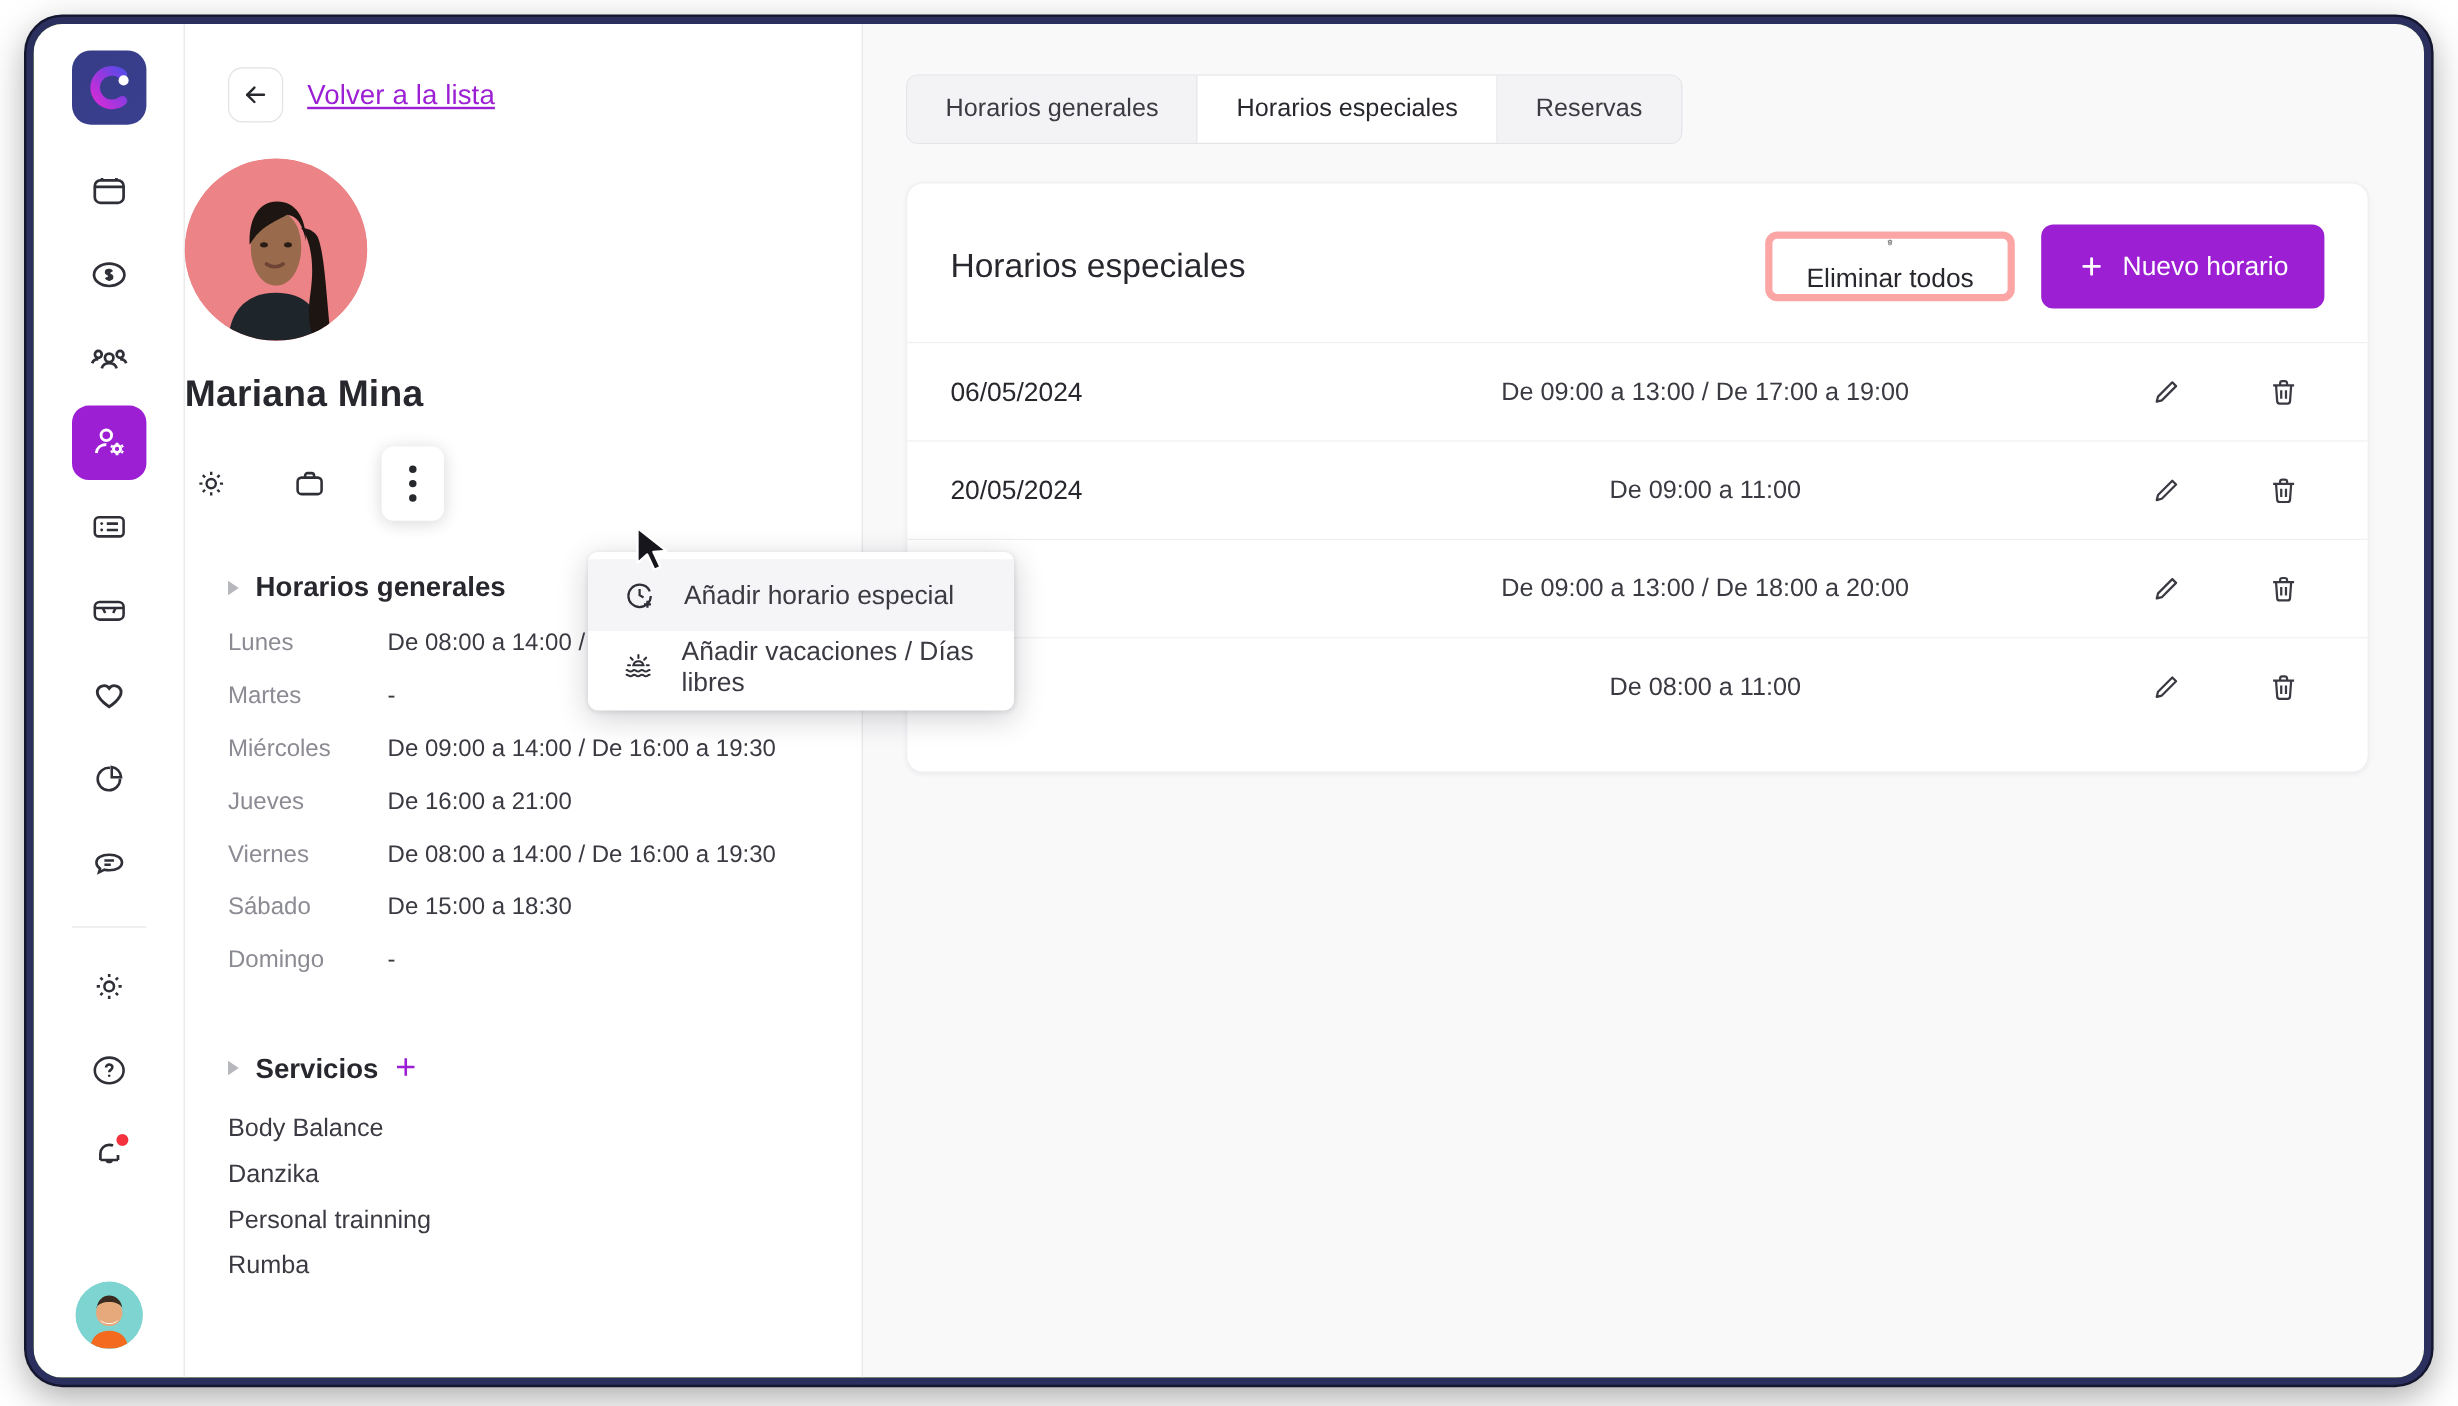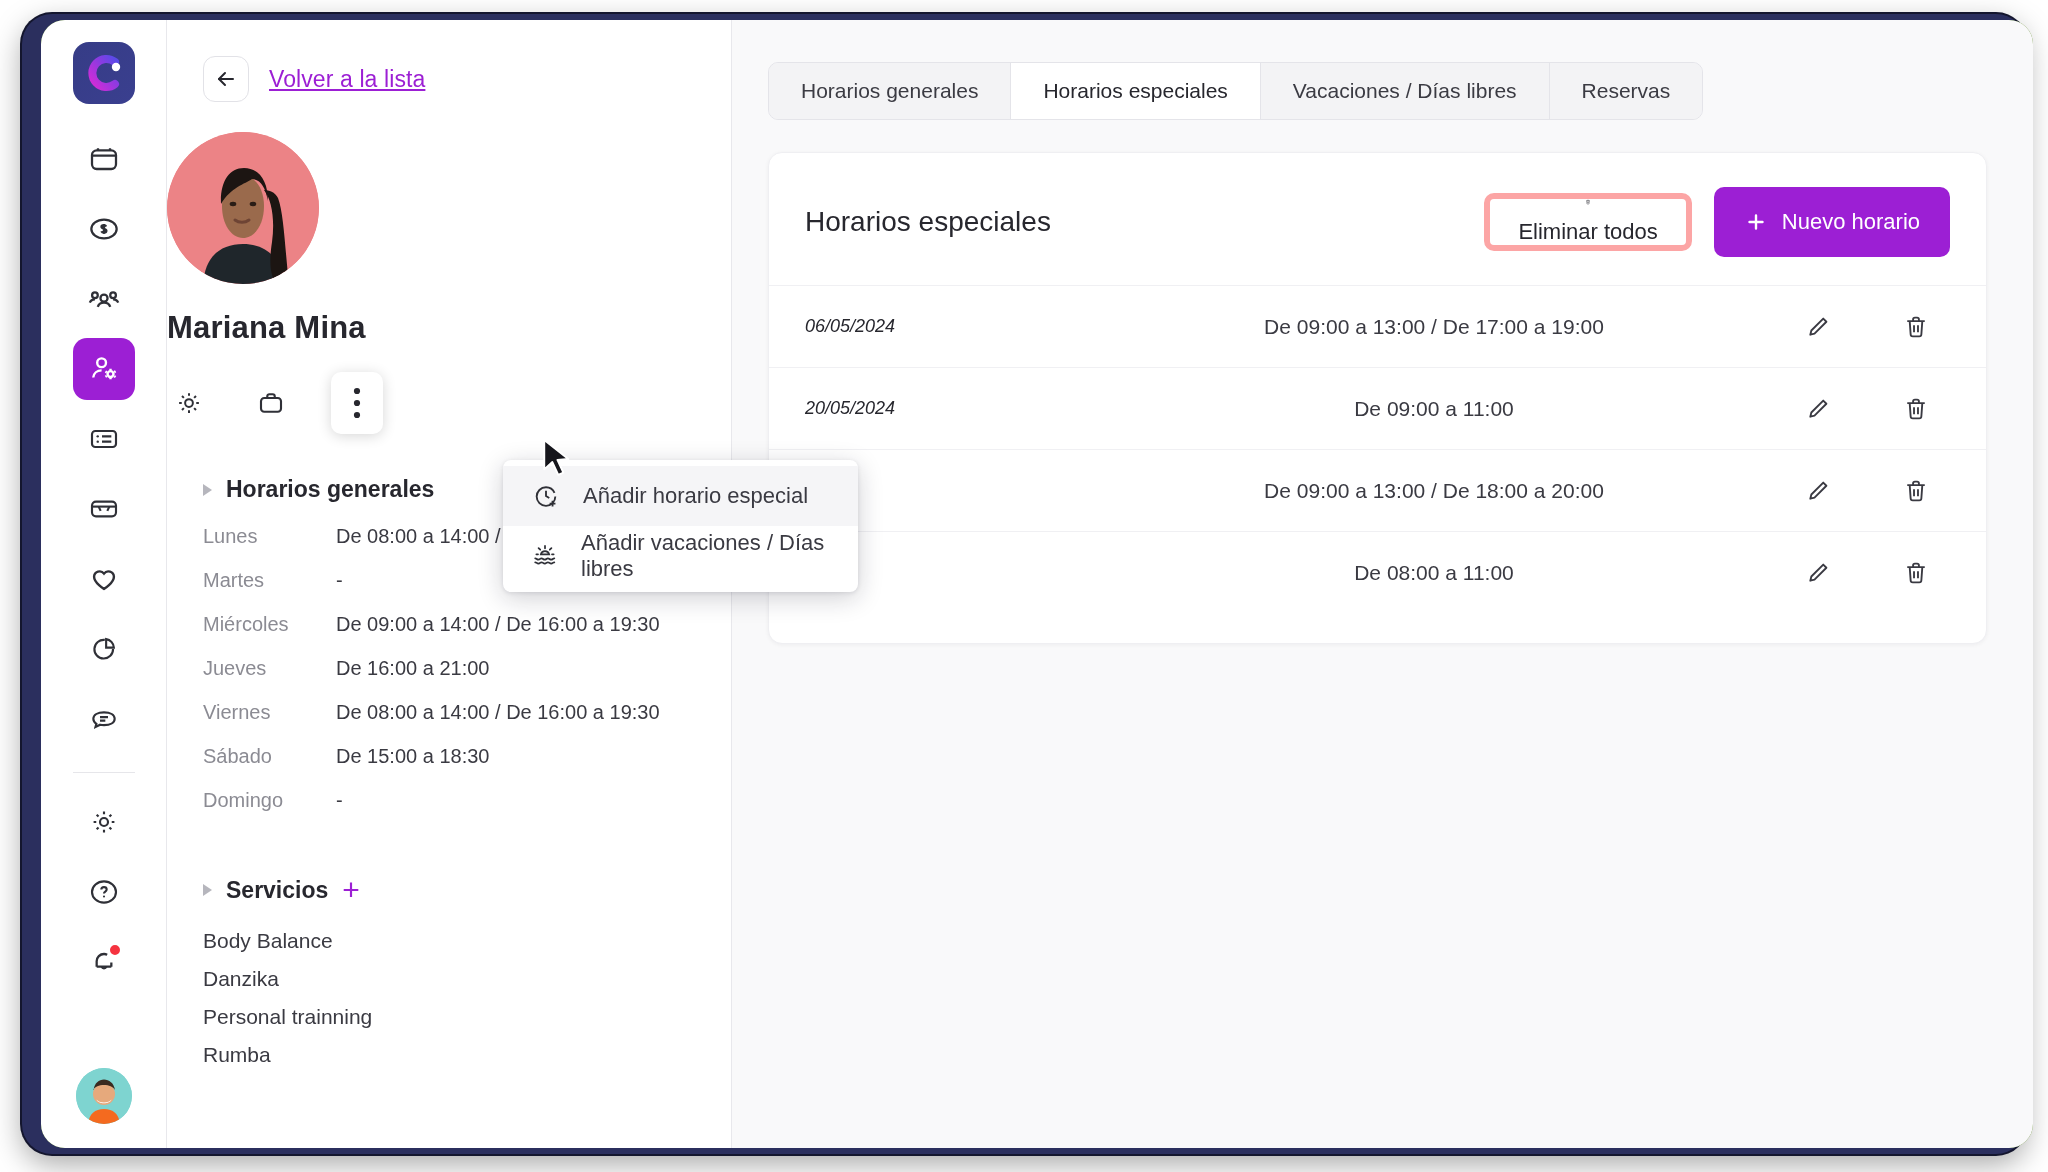--- a/index.html
+++ b/index.html
@@ -20,21 +20,20 @@
     padding: 6px;
     box-shadow: 0 0 0 2px #14162e, 0 10px 30px rgba(0,0,0,.35);
   }
   #app-inner {
     position: relative;
     width: 100%; height: 100%;
     background: #4d7c0f;
     border-radius: 24px;
     overflow: hidden;
     display: flex;
-    margin-left: 13px;
   }
 
   
   #rail {
     width: 126px; height: 100%;
     background: #ffffff;
     border-right: 1px solid #e8e8ec;
     display: flex; flex-direction: column; align-items: center;
     padding-top: 22px;
     flex: 0 0 126px;
@@ -175,21 +174,21 @@
     border: none; border-radius: 10px;
     background: #9c1fd4; color: #ffffff; font-size: 22px; cursor: pointer;
     font-family: inherit;
   }
 
   .sched-row {
     display: flex; align-items: center;
     height: 82px; padding: 0 36px;
     border-top: 1px solid #f0f0f3;
   }
-  .sched-date { width: 265px; flex: 0 0 265px; font-size: 18px; color: #27272e; font-style: italic; }
+  .sched-date { width: 265px; flex: 0 0 265px; font-size: 22px; color: #27272e; }
   .sched-time { flex: 1 1 auto; font-size: 21px; color: #3a3a42; text-align: center; }
   .row-icons { display: flex; align-items: center; gap: 58px; padding-right: 14px; }
   .icon-btn {
     width: 40px; height: 40px; display: flex; align-items: center;
     justify-content: center; color: #3a3a42; cursor: pointer;
     background: none; border: none;
   }
 
   
   #ctx-menu {
@@ -443,21 +442,20 @@
       <div class="service-item">Personal trainning</div>
       <div class="service-item">Rumba</div>
     </div>
   </section>
 
   <main id="content">
 
     <div id="tabs">
       <div class="tab">Horarios generales</div>
       <div class="tab active">Horarios especiales</div>
-      <div class="tab">Vacaciones / Días libres</div>
       <div class="tab">Reservas</div>
     </div>
 
     <div id="card">
       <div id="card-head">
         <div id="card-title">Horarios especiales</div>
         <div id="card-actions">
           <button class="btn-outline">
             <svg width="24" height="24" viewBox="0 0 24 24" fill="none" stroke="currentColor" stroke-width="1.6">
               <path d="M4.5 7h15M9.5 7V5.6A1.6 1.6 0 0 1 11.1 4h1.8A1.6 1.6 0 0 1 14.5 5.6V7"></path>

